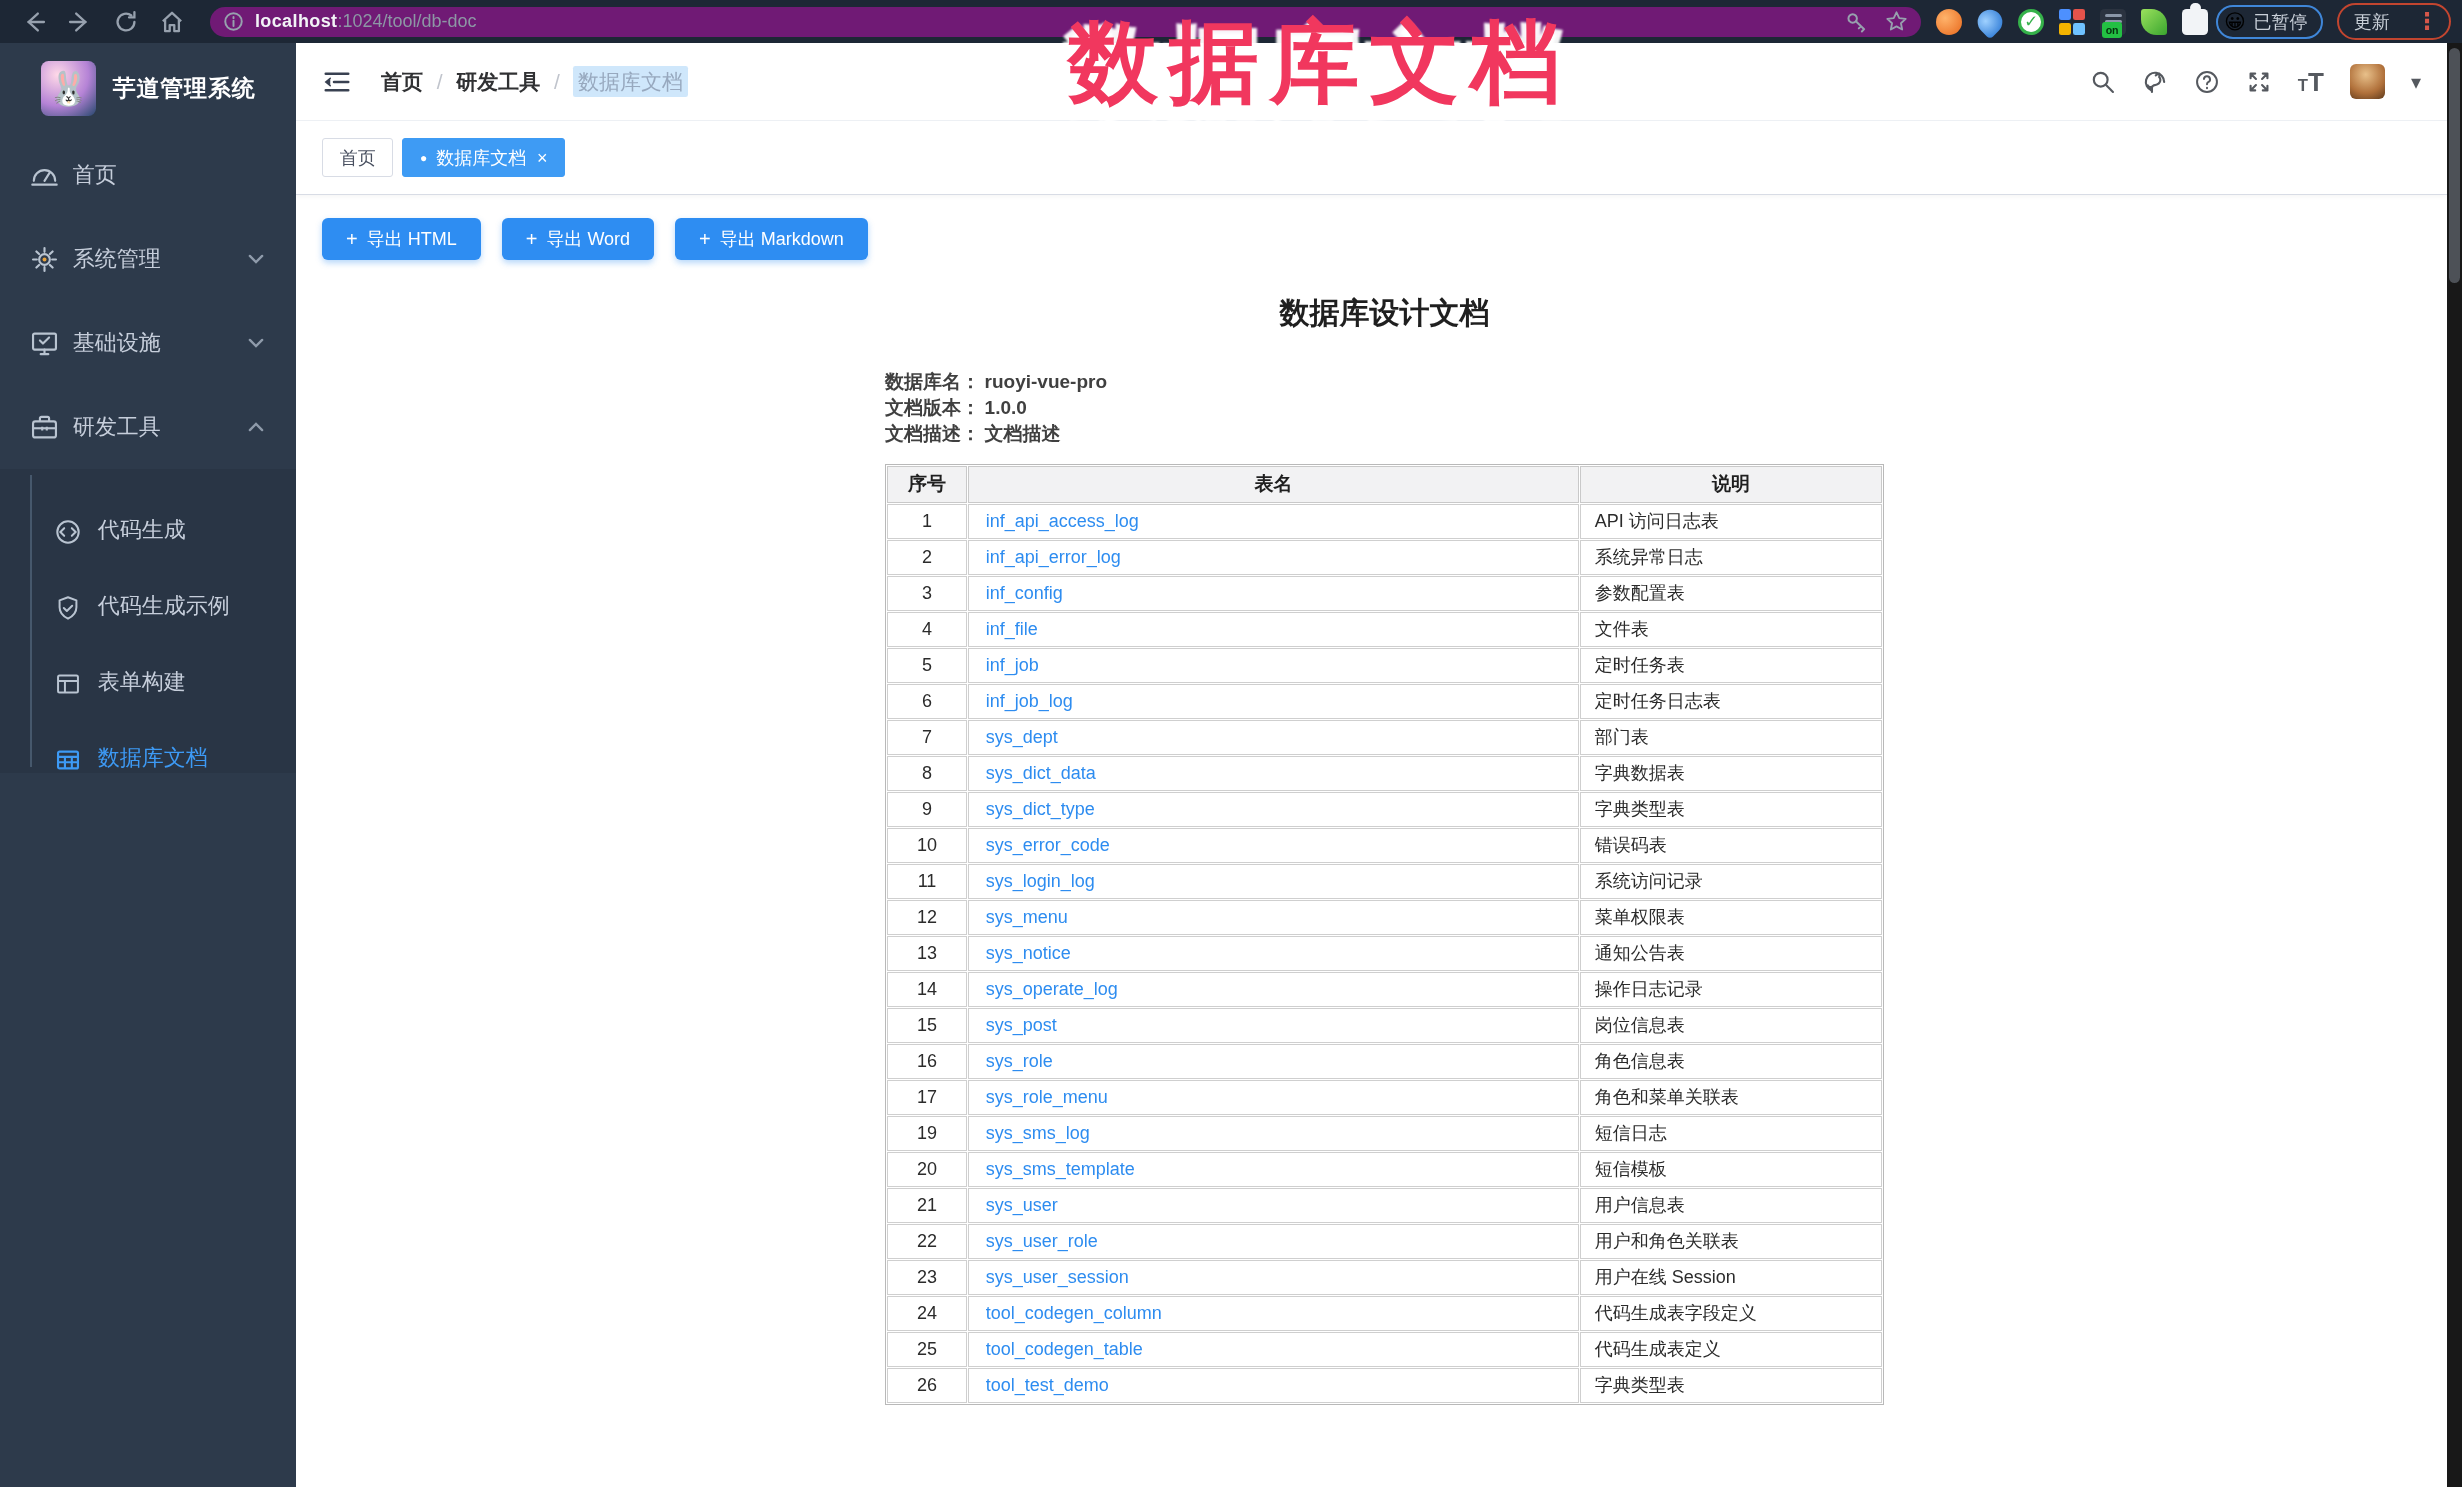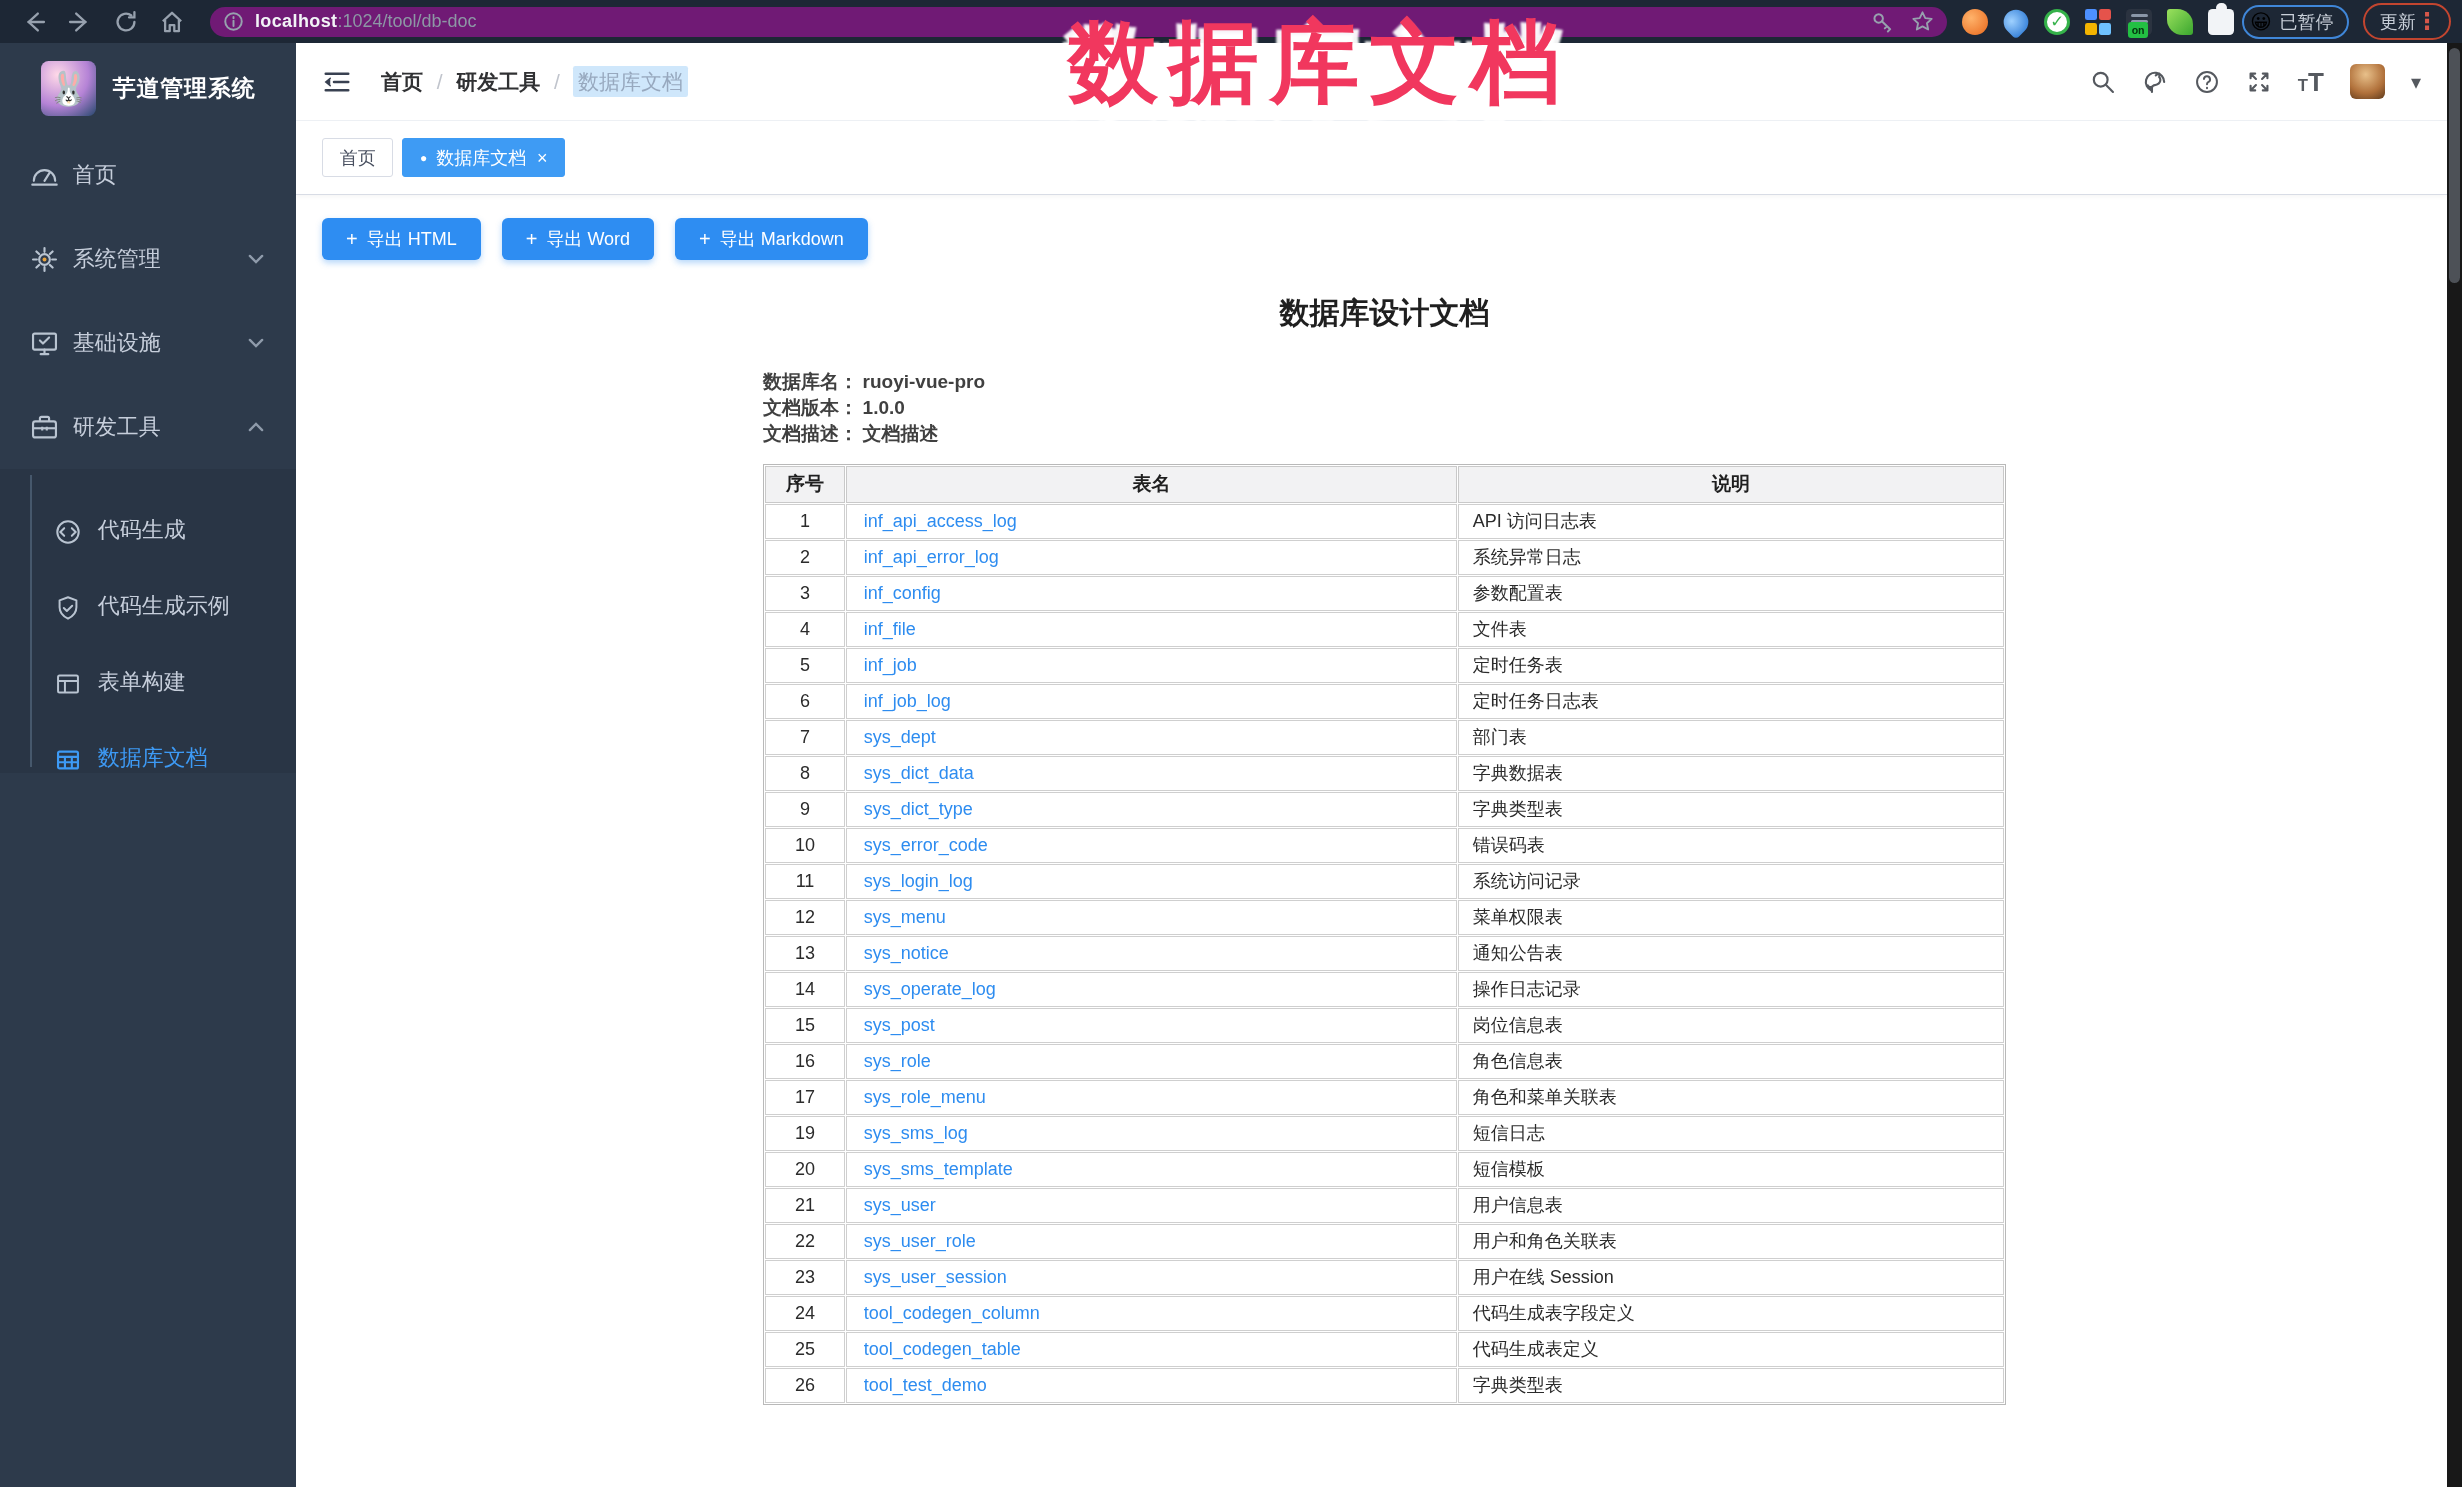--- a/index.html
+++ b/index.html
@@ -34,21 +34,21 @@
   .on-badge { position:absolute; left:1.5px; bottom:-3px; background:#23c043; color:#04320e;
     font-size:10.6px; font-weight:700; line-height:1; padding:2.3px 3.8px; border-radius:3px; }
   .ext-leaf { background:linear-gradient(135deg,#9be15d,#3aa62f); border-radius:3px 60% 3px 60%; }
   .ext-puzzle { background:#f2f4f7; border-radius:4.6px; }
   .ext-puzzle::before { content:""; position:absolute; top:-6px; left:7.6px; width:10.6px; height:10.6px;
     border-radius:50%; background:#f2f4f7; }
   .paused-badge { display:flex; align-items:center; gap:7.6px; border:2.3px solid #3f86d8;
     border-radius:20px; padding:3px 13.7px 3px 6px; margin-right:13.7px; flex:none; }
   .paused-emoji { font-size:21px; line-height:1; }
   .paused-text { color:#c9d0d9; font-size:18px; }
-  .update-wrap { display:flex; align-items:flex-start; gap:0; border:2.3px solid #c2452f;
+  .update-wrap { display:flex; align-items:flex-start; gap:26px; border:2.3px solid #c2452f;
     border-radius:21px; padding:4.6px 10.6px 4.6px 15px; flex:none; }
   .update-text { color:#c9d0d9; font-size:18px; }
   .more-dots { color:#d6574a; font-size:23px; font-weight:700; line-height:1; }
 
   
   .watermark { position:absolute; left:1068px; top:1.5px; z-index:99; pointer-events:none;
     font-size:90px; font-weight:800; letter-spacing:10.6px; white-space:nowrap; }
   .watermark .txt { position:relative; color:#f1375e; }
   .watermark .txt::before { content:attr(data-text); position:absolute; left:0; top:0; z-index:-1;
     color:#fff; -webkit-text-stroke:10.6px rgba(255,255,255,.95); filter:blur(0.8px); }
@@ -98,21 +98,21 @@
   .tab .dot { font-size:12px; margin-right:9px; line-height:1; }
   .tab .close { font-size:18px; margin-left:10.6px; line-height:1; }
 
   .content { padding:23px 0 0 26px; }
   .export-row { display:flex; gap:21px; }
   .btn { height:42px; background:#2e8df2; border:none; border-radius:6px; color:#fff;
     font-size:18px; padding:0 24px; display:flex; align-items:center; gap:9px; cursor:pointer;
     box-shadow:0 3px 6px rgba(46,141,242,.35); font-family:inherit; }
   .btn .plus { font-size:20px; line-height:1; }
 
-  .doc { width:1243px; margin:33px auto 0; }
+  .doc { width:999px; margin:33px auto 0; }
   .doc-title { text-align:center; font-size:30px; font-weight:700; color:#1f1f1f; }
   .meta { margin-top:35px; }
   .meta-line { font-size:19px; line-height:26px; color:#404040; }
   .meta-label { font-weight:700; }
   .meta-value { font-weight:700; margin-left:4.6px; }
   table.db-tables { width:100%; margin-top:16.7px; border:1.5px solid #b9b9b9; border-spacing:1.5px;
     background:#fff; }
   table.db-tables th { height:37px; background:#f2f2f3; border:1.5px solid #c9c9c9;
     font-size:19px; font-weight:700; color:#1f1f1f; }
   table.db-tables td { height:35px; border:1.5px solid #cfcfcf; font-size:18px; color:#2b2b2b; }

